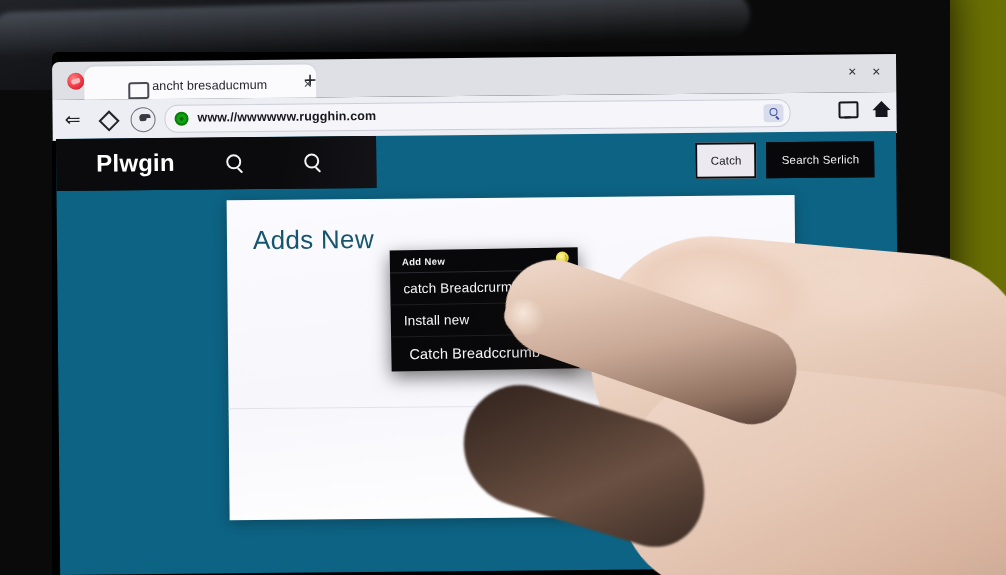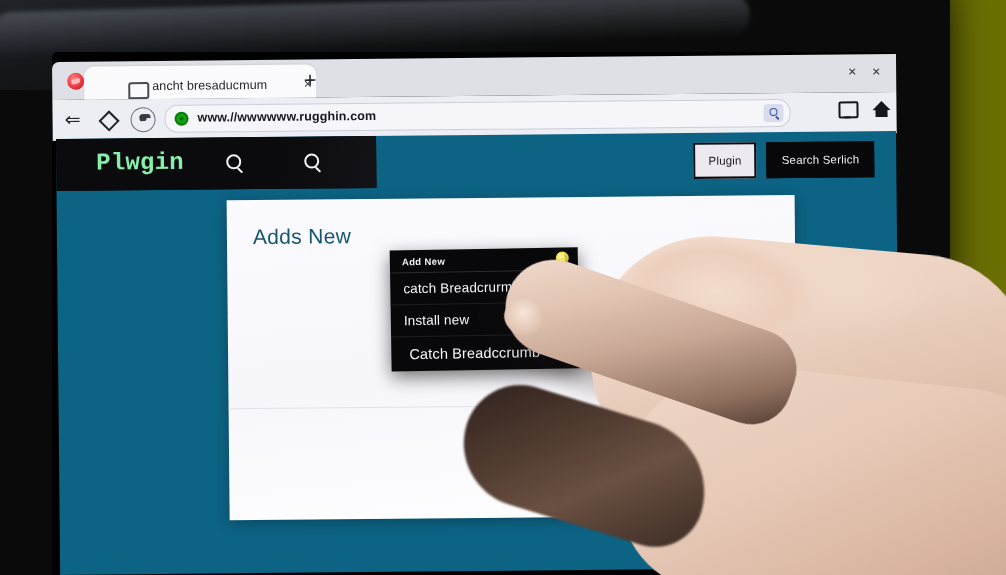--- a/index.html
+++ b/index.html
@@ -131,22 +131,22 @@
   }
   .site-nav{
     position:absolute;left:0;top:0;width:320px;height:52px;background:#060608;
   }
   .site-nav:after{
     content:"";position:absolute;left:0;top:0;width:320px;height:52px;
     background:linear-gradient(100deg,#0b0b0e 70%,#141418 100%);
   }
   .nav-inner{position:absolute;left:0;top:0;width:320px;height:52px;z-index:2;}
   .brand{
-    position:absolute;left:40px;top:11px;font-size:24px;color:#86efac;
-    font-weight:600;letter-spacing:.2px;font-family:Liberation Mono, monospace;
+    position:absolute;left:40px;top:11px;font-size:24px;color:#ffffff;
+    font-weight:600;letter-spacing:.2px;
   }
   .nav-search{position:absolute;top:17px;width:17px;height:17px;}
   .nav-search i{
     display:block;width:11px;height:11px;border:2.4px solid #f4f4f6;border-radius:50%;position:relative;
   }
   .nav-search i:after{
     content:"";position:absolute;right:-4px;bottom:-4px;width:7px;height:2.4px;background:#f4f4f6;
     transform:rotate(45deg);border-radius:1px;
   }
   .ns1{left:170px;}
@@ -160,21 +160,21 @@
   }
   .btn.active{background:#eceaf0;color:#17171d;border-color:#0a0a0d;font-weight:500;}
 
   .card{
     position:absolute;left:170px;top:63px;width:568px;height:320px;
     background:linear-gradient(175deg,#fbfaff 0%,#f7f6fb 55%,#ffffff 100%);
     box-shadow:0 3px 14px rgba(0,0,0,.28);
   }
   .card-div{position:absolute;left:0;top:208px;width:568px;height:1px;background:#e3e2ea;}
   .card-title{
-    position:absolute;left:26px;top:25px;font-size:21px;color:#15566e;letter-spacing:.3px;
+    position:absolute;left:26px;top:25px;font-size:26px;color:#15566e;letter-spacing:.3px;
   }
 
   
   .dropdown{
     position:absolute;left:333px;top:114px;width:188px;
     background:#08080a;box-shadow:0 6px 18px rgba(0,0,0,.55);
     transform:rotate(-0.4deg);
   }
   .dd-head{
     position:relative;height:22px;border-bottom:1px solid #2b2b30;
@@ -308,21 +308,21 @@
       <div class="brand">Plwgin</div>
       <div class="nav-search ns1">
           <i></i>
         </div>
       <div class="nav-search ns2">
           <i></i>
         </div>
     </div>
 
     <div class="nav-right">
-      <div class="btn active">Plugin</div>
+      <div class="btn active">Catch</div>
       <div class="btn">Search Serlich</div>
     </div>
 
     <div class="card">
       <div class="card-title">Adds New</div>
       <div class="card-div"></div>
     </div>
 
     <div class="dropdown">
       <div class="dd-head">

